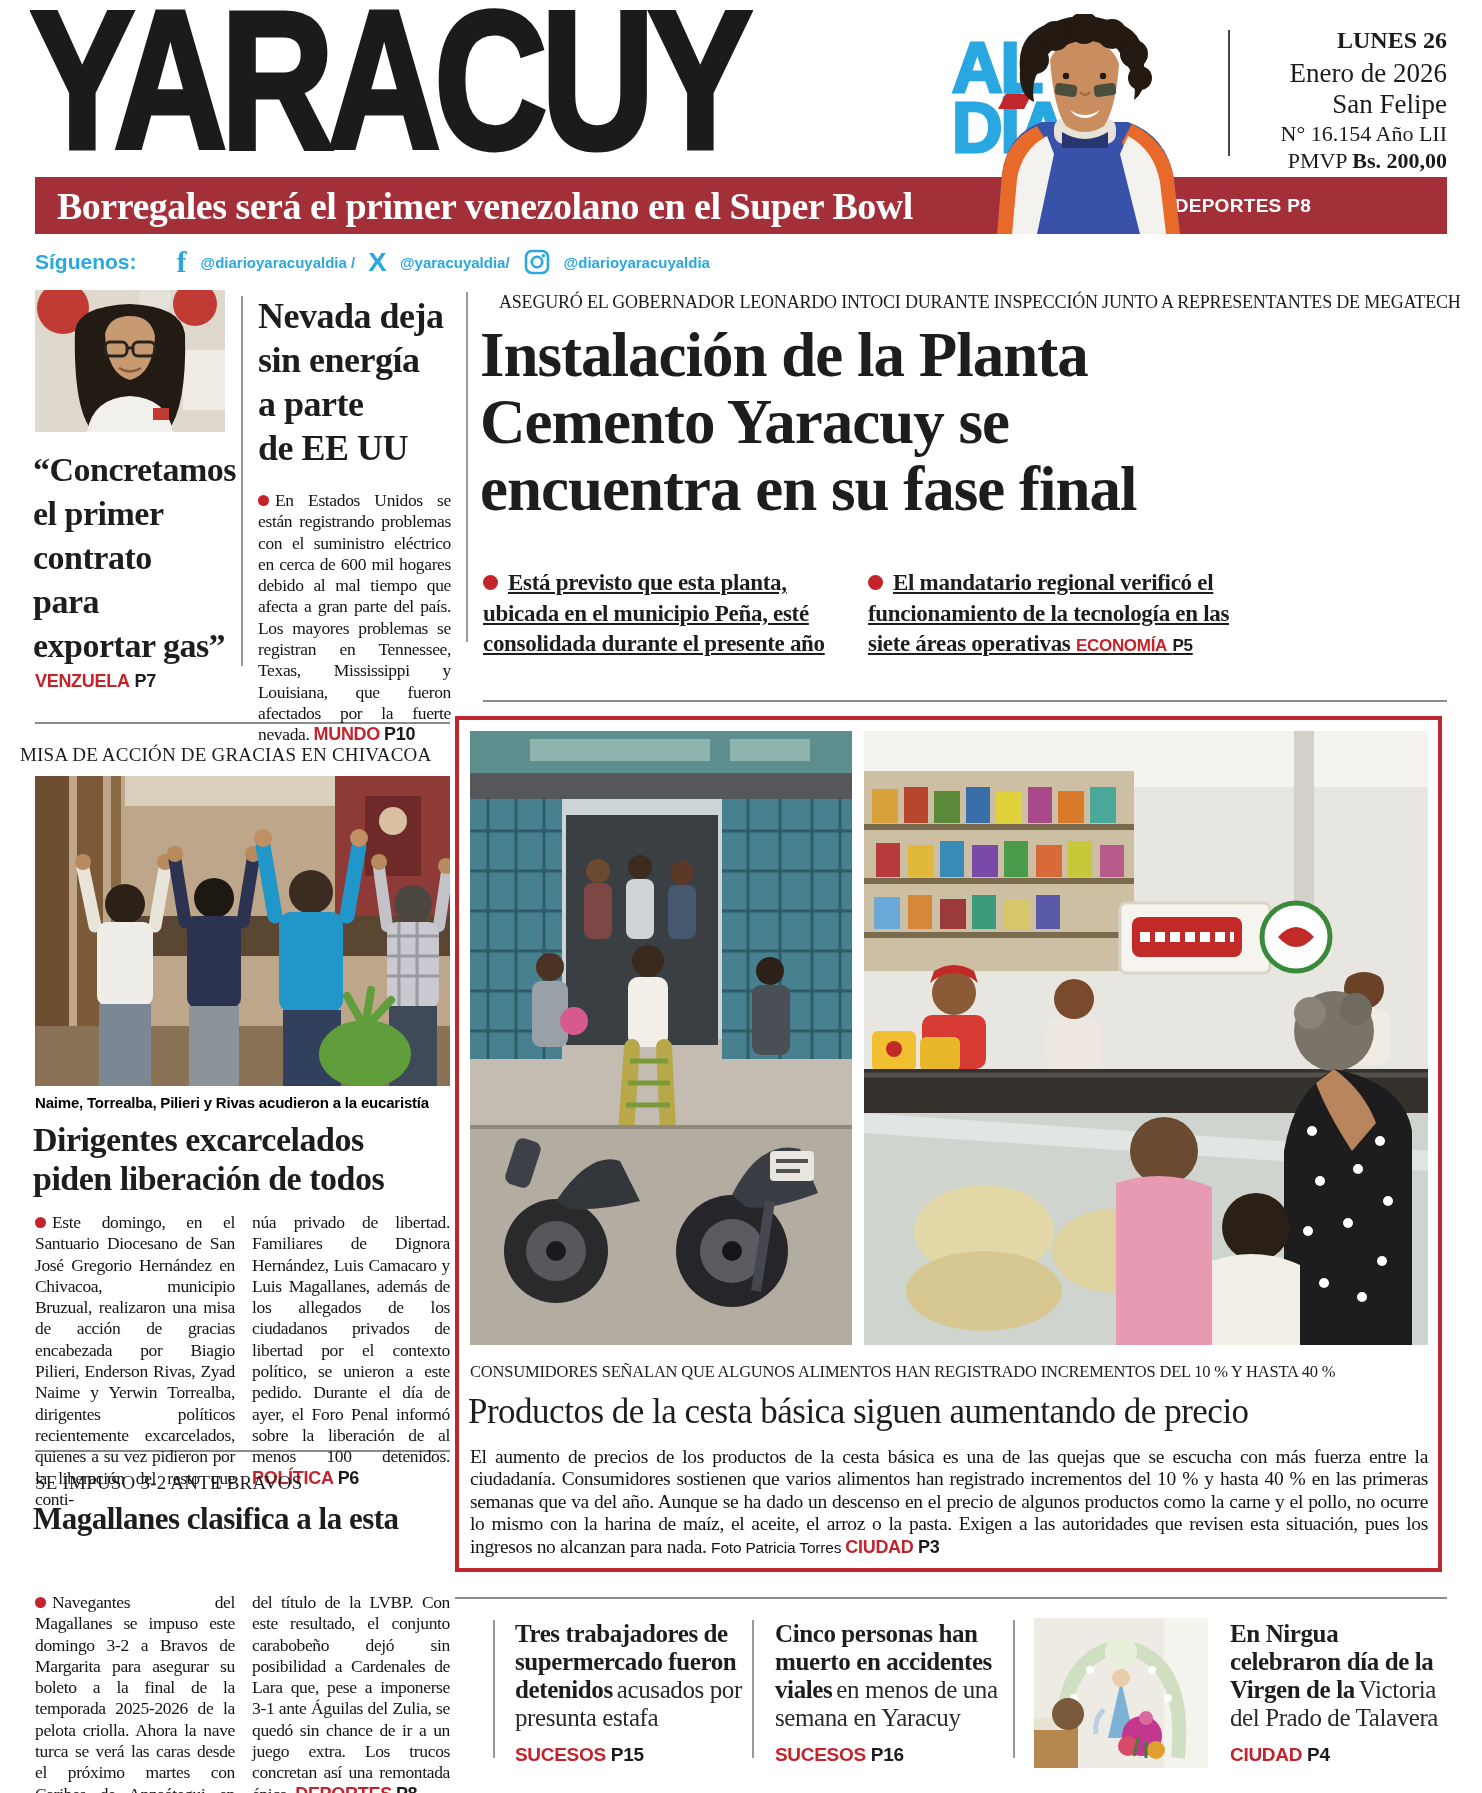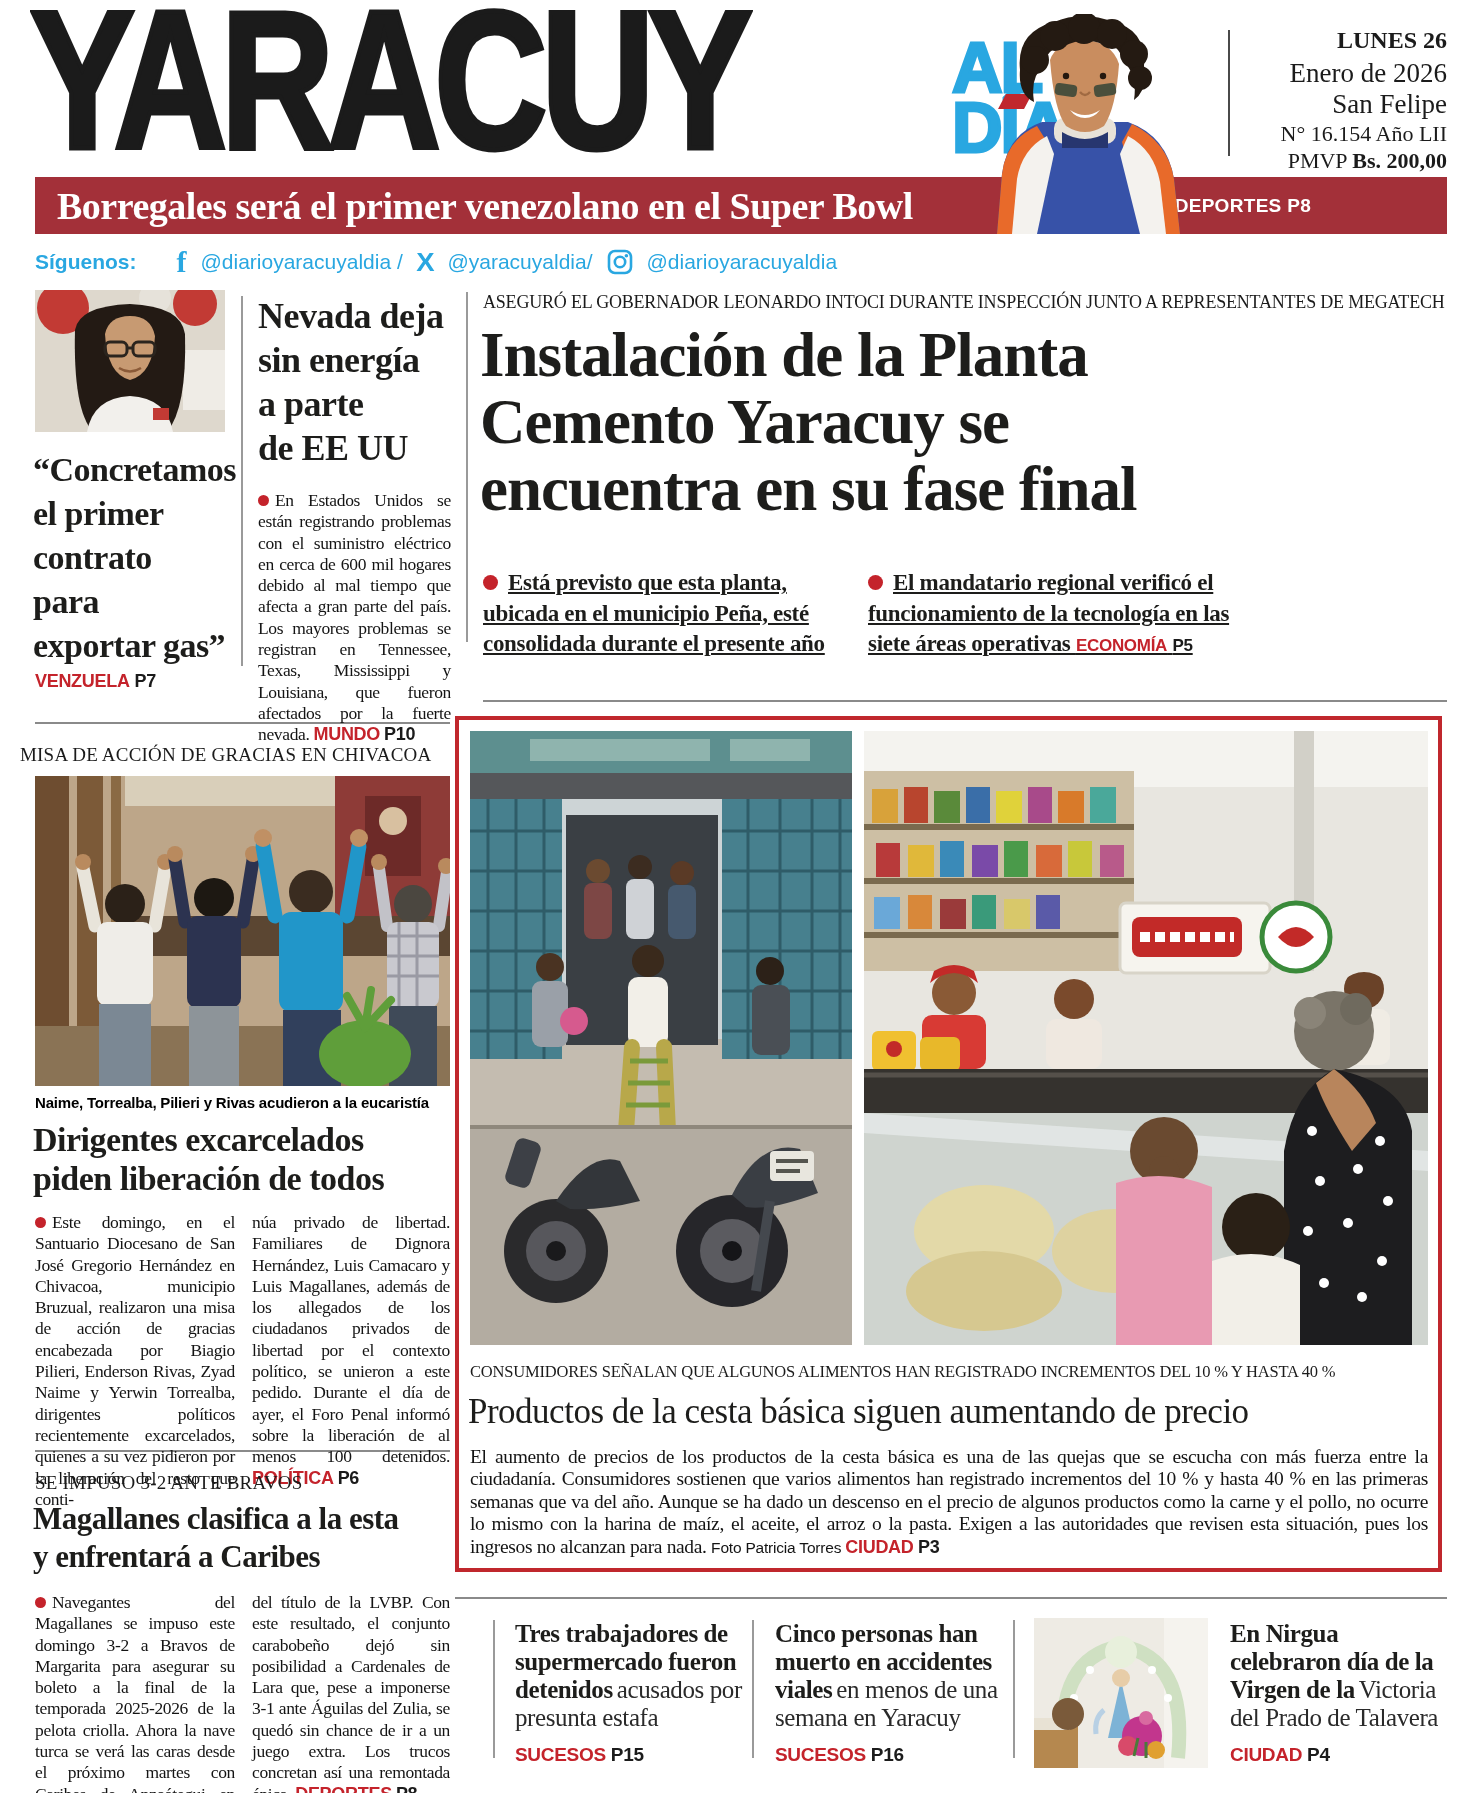--- a/index.html
+++ b/index.html
@@ -24,31 +24,31 @@
   .banner .bh{position:absolute;left:22px;top:50%;transform:translateY(-50%);color:#fff;
               font-weight:700;font-size:38px;letter-spacing:-.5px;white-space:nowrap;}
   .banner .bs{position:absolute;right:136px;top:50%;transform:translateY(-50%);color:#fff;
               font-family:"Liberation Sans",sans-serif;font-weight:700;font-size:19px;letter-spacing:.3px;}
   .player{left:942px;top:14px;width:286px;height:220px;}
 
   
   .social{left:35px;top:245px;display:flex;align-items:center;gap:14px;
           font-family:"Liberation Sans",sans-serif;color:#29a7e1;height:34px;}
   .social .lbl{font-weight:700;font-size:21px;margin-right:26px;}
-  .social .handle{font-weight:400;font-size:21px;}
+  .social .handle{font-weight:700;font-size:15px;}
   .social .fglyph{font-family:"Liberation Serif",serif;font-weight:700;font-size:30px;line-height:24px;}
   .social .xglyph{font-weight:700;font-size:25px;transform:scaleX(1.1);}
 
   
   .vr{background:#9a9a9a;width:2px;}
   .hr{background:#8a8a8a;height:2px;}
 
   
   .kicker{font-size:19px;letter-spacing:.2px;color:#1b1b1b;}
-  .kicker-main{font-size:18px;letter-spacing:-.2px;color:#1b1b1b;white-space:nowrap;}
+  .kicker-main{font-size:18px;letter-spacing:-.2px;color:#1b1b1b;white-space:nowrap;margin-left:16px;}
   .hl{font-weight:700;letter-spacing:-.5px;color:#1d1d1b;}
   .body-txt{font-size:17.5px;line-height:21.3px;text-align:justify;letter-spacing:-.35px;color:#141414;}
   .dot{display:inline-block;width:11px;height:11px;border-radius:50%;background:#c4232b;
        margin-right:6px;vertical-align:baseline;}
   .dot-big{width:15px;height:15px;margin-right:10px;}
   .sec{font-family:"Liberation Sans",sans-serif;font-weight:700;font-size:18px;letter-spacing:-.3px;color:#1b1b1b;}
   .sec.red{color:#c4232b;}
   .tagline{font-family:"Liberation Sans",sans-serif;font-weight:700;font-size:19px;letter-spacing:-.3px;}
   .caption{font-family:"Liberation Sans",sans-serif;font-weight:700;font-size:15px;letter-spacing:-.2px;color:#000000;}
   .photo{display:block;}
@@ -251,21 +251,20 @@
   <div class="abs body-txt" style="left:35px;top:1212px;width:200px;">
     <span class="dot"></span><span>Este domingo, en el Santuario Diocesano de San José Gregorio Hernández en Chivacoa, municipio Bruzual, realizaron una misa de acción de gracias encabezada por Biagio Pilieri, Enderson Rivas, Zyad Naime y Yerwin Torrealba, dirigentes políticos recientemente excarcelados, quienes a su vez pidieron por la liberación del resto que conti-</span>
   </div>
   <div class="abs body-txt" style="left:252px;top:1212px;width:198px;">
     <span>núa privado de libertad. Familiares de Dignora Hernández, Luis Camacaro y Luis Magallanes, además de los allegados de los ciudadanos privados de libertad por el contexto político, se unieron a este pedido. Durante el día de ayer, el Foro Penal informó sobre la liberación de al menos 100 detenidos. </span><span class="sec red">POLÍTICA</span>&nbsp;<span class="sec">P6</span>
   </div>
 
   <div class="abs kicker" style="left:35px;top:1472px;">SE IMPUSO 3-2 ANTE BRAVOS</div>
   <div class="abs hl" style="left:33px;top:1500px;font-size:31px;line-height:38px;">
     <div>Magallanes clasifica a la esta</div>
-    <div>y enfrentará a Caribes</div>
   </div>
   <div class="abs body-txt" style="left:35px;top:1592px;width:200px;">
     <span class="dot"></span><span>Navegantes del Magallanes se impuso este domingo 3-2 a Bravos de Margarita para asegurar su boleto a la final de la temporada 2025-2026 de la pelota criolla. Ahora la nave turca se verá las caras desde el próximo martes con Caribes de Anzoátegui en Puerto La Cruz por la disputa</span>
   </div>
   <div class="abs body-txt" style="left:252px;top:1592px;width:198px;">
     <span>del título de la LVBP. Con este resultado, el conjunto carabobeño dejó sin posibilidad a Cardenales de Lara que, pese a imponerse 3-1 ante Águilas del Zulia, se quedó sin chance de ir a un juego extra. Los trucos concretan así una remontada épica. </span><span class="sec red">DEPORTES</span>&nbsp;<span class="sec">P8</span>
   </div>
 
   <div class="abs redbox"></div>
 

